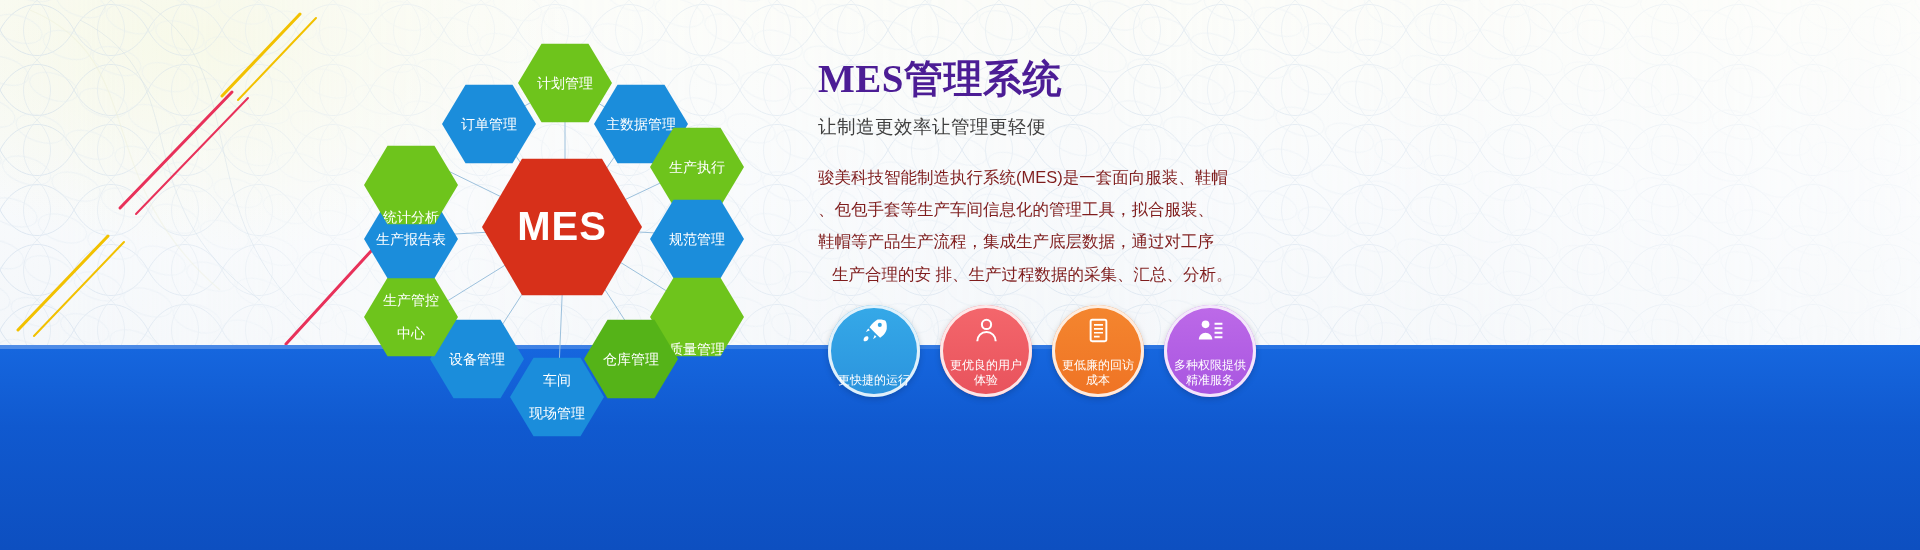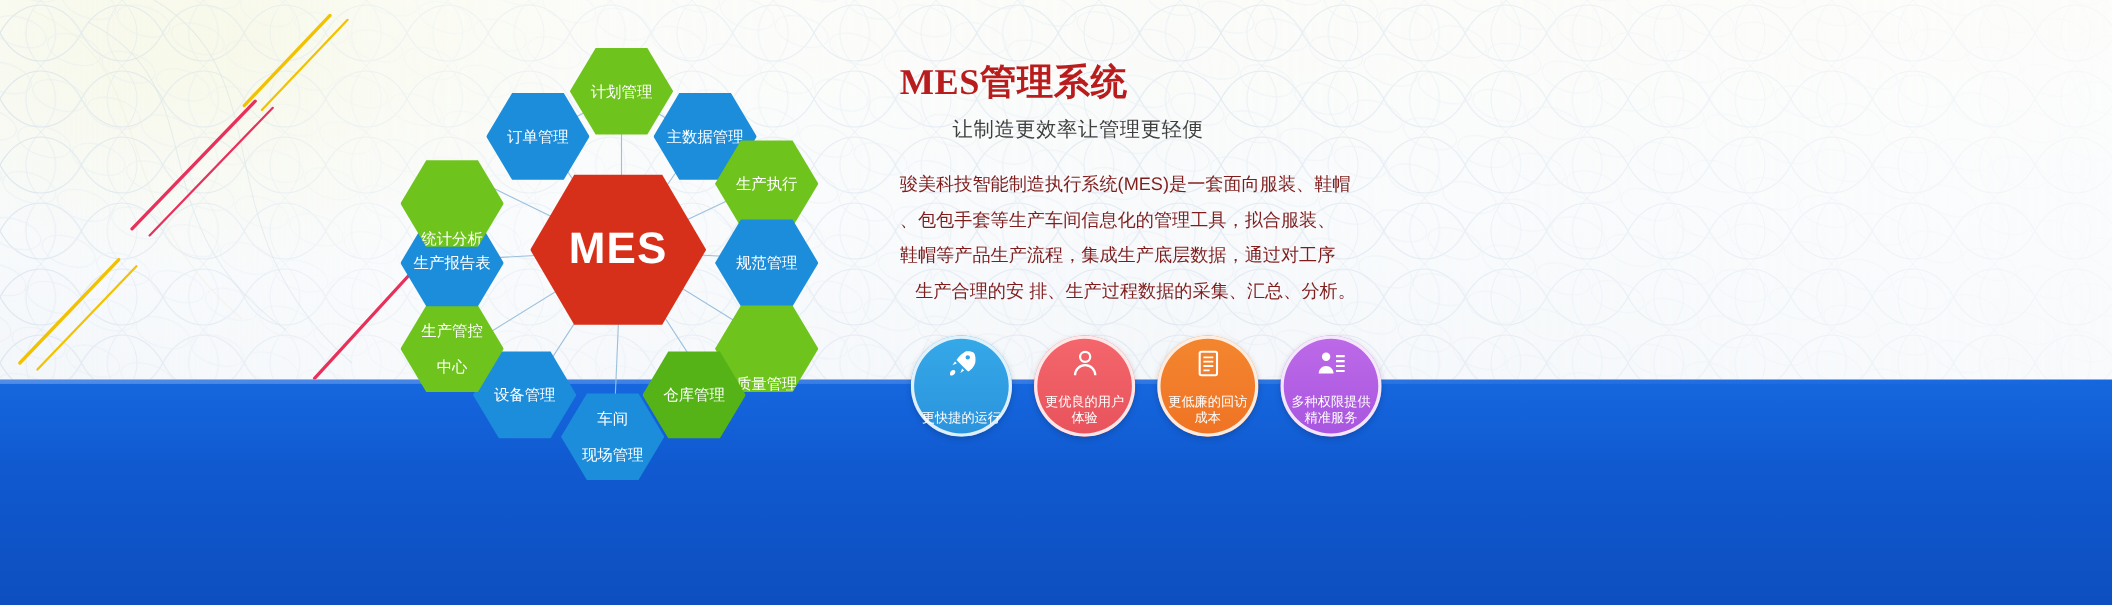--- a/index.html
+++ b/index.html
@@ -48,25 +48,25 @@
     box-shadow:0 0 0 0 rgba(0,0,0,0);
   }
   .hex.blue  { background:#1b8ddb; }
   .hex.green { background:#6ec41c; }
   .hex.green2{ background:#55b318; }
 
   
   #copy { position:absolute; left:818px; top:52px; width:470px; }
   #title {
     font-family:"Liberation Serif","DejaVu Serif",serif;
-    font-weight:bold; font-size:33px; color:#b91c1c; letter-spacing:.5px;
+    font-weight:bold; font-size:39px; color:#4c1d95; letter-spacing:.5px;
     white-space:nowrap;
   }
   #subtitle {
-    margin-top:8px; font-size:18.5px; color:#3f3f3f; letter-spacing:.5px; white-space:nowrap;margin-left:48px;
+    margin-top:8px; font-size:18.5px; color:#3f3f3f; letter-spacing:.5px; white-space:nowrap;
   }
   #para { margin-top:22px; font-size:16.5px; color:#7f1d1d; line-height:1.95; text-align:justify; }
   #para .ln { display:block; white-space:nowrap; }
   #para .ln.i { text-indent:14px; }
 
   
   #badges { position:absolute; left:822px; top:305px; width:470px; height:100px; }
   .badge {
     position:absolute; width:92px; height:92px; border-radius:50%;
     display:flex; flex-direction:column; align-items:center; justify-content:flex-end;

